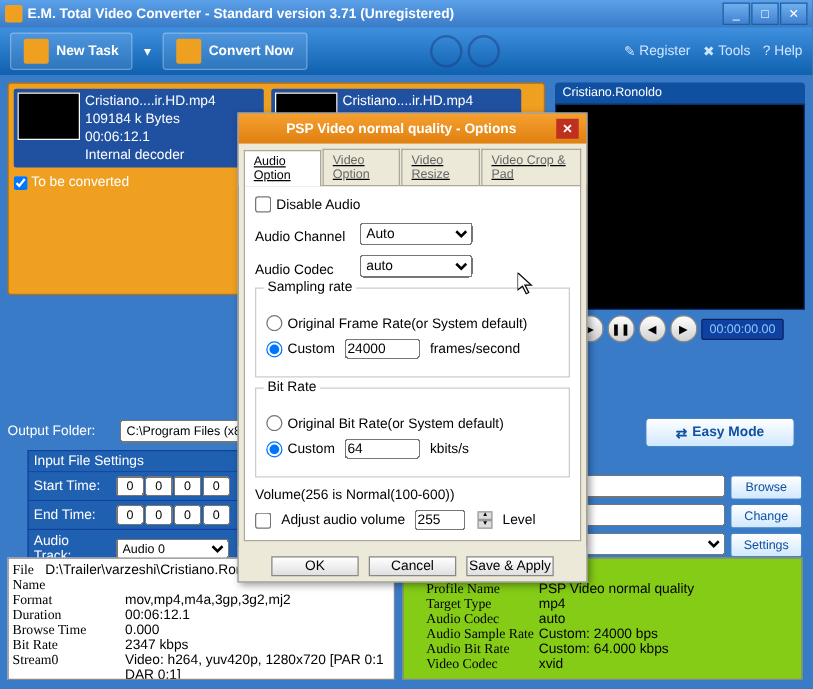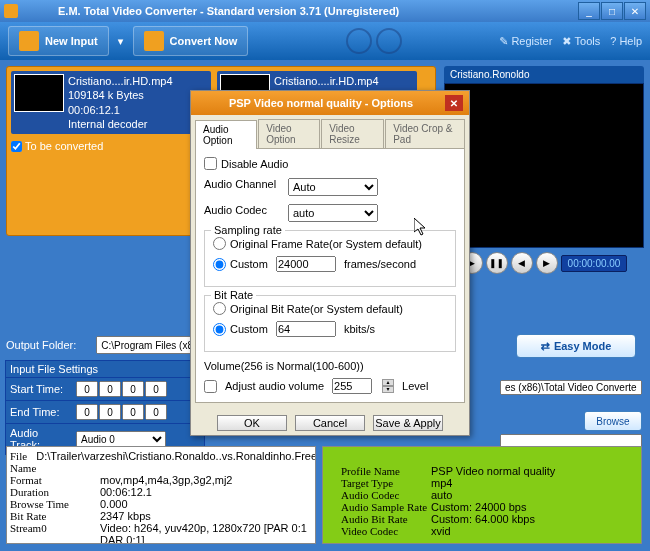--- a/index.html
+++ b/index.html
@@ -1,21 +1,21 @@
 <!DOCTYPE html>
 <html><head>
 <meta charset="utf-8">
 <style>
 * { box-sizing: border-box; margin: 0; padding: 0; font-family: Tahoma, Arial, sans-serif; font-size: 11px; }
 body { width: 650px; height: 551px; background: #3a7bc8; overflow: hidden; position: relative; }
 
 
 .titlebar { height: 22px; background: linear-gradient(#5ba0e8,#3a7bc8); display: flex; align-items: center; padding: 0 4px; color: #fff; }
 .titlebar .icon { width: 14px; height: 14px; background: #f0a020; border-radius: 2px; margin-right: 4px; }
-.titlebar .title { flex: 1; font-weight: bold; font-size: 11px; margin-left: 36px; }
+.titlebar .title { flex: 1; font-weight: bold; font-size: 11px; }
 .win-btns { display: flex; gap: 1px; }
 .win-btn { width: 22px; height: 18px; background: linear-gradient(#6fb0f0,#4080d0); border: 1px solid #2060a0; color: #fff; display: flex; align-items: center; justify-content: center; font-size: 10px; cursor: pointer; }
 .win-btn.close { background: linear-gradient(#6fb0f0,#4080d0); }
 
 
 .toolbar { height: 38px; background: linear-gradient(#4090e0,#1060b0); display: flex; align-items: center; padding: 0 8px; gap: 6px; }
 .tool-btn { display: flex; align-items: center; gap: 6px; padding: 4px 10px; background: rgba(255,255,255,0.1); border: 1px solid rgba(255,255,255,0.3); border-radius: 3px; color: #fff; font-weight: bold; cursor: pointer; }
 .tool-btn .ticon { width: 20px; height: 20px; background: #f0a020; border-radius: 2px; }
 .tool-dd { width: 12px; height: 20px; display: flex; align-items: center; justify-content: center; color: #fff; cursor: pointer; }
 .tool-spacer { flex: 1; }
@@ -45,56 +45,56 @@
 .pc-time { background: #1040a0; color: #8cf; padding: 2px 6px; font-size: 10px; border: 1px solid #0a2060; border-radius: 2px; }
 
 
 .easymode-btn { position: absolute; right: 14px; top: 274px; width: 120px; height: 24px; background: linear-gradient(#fff,#d0e8ff); border: 1px solid #4080c0; border-radius: 4px; display: flex; align-items: center; justify-content: center; gap: 4px; color: #1050a0; font-weight: bold; cursor: pointer; }
 
 
 .outrow { position: absolute; left: 6px; top: 276px; display: flex; align-items: center; gap: 20px; color: #fff; font-size: 10px; }
 .outrow input { width: 120px; height: 18px; font-size: 10px; padding: 0 3px; }
 
 
-.ifs { position: absolute; left: 5px; top: 300px; width: 200px; color: #fff; font-size: 10px; }
+.ifs { position: absolute; left: 22px; top: 300px; width: 200px; color: #fff; font-size: 10px; }
 .ifs-title { background: #2060b0; padding: 2px 4px; border: 1px solid #1040a0; }
 .ifs-row { display: flex; align-items: center; gap: 6px; padding: 3px 4px; background: #2060b0; border: 1px solid #1040a0; border-top: none; }
 .ifs-row label { width: 60px; }
 .ifs-row input, .ifs-row select { width: 90px; height: 16px; font-size: 10px; }
 .spin-group { display: flex; gap: 1px; }
 .spin-group input { width: 22px; text-align: center; }
 
 
 .info-left { position: absolute; left: 6px; top: 386px; width: 310px; height: 98px; background: #fff; border: 1px solid #888; padding: 3px; font-size: 10px; overflow: hidden; }
 .info-right { position: absolute; left: 322px; top: 386px; width: 320px; height: 98px; background: #84cc16; border: 1px solid #888; padding: 18px; font-size: 10px; overflow: hidden; }
 .info-row { display: flex; }
 .info-row .k { width: 90px; font-family: Liberation Serif, serif; }
 .info-row .v { flex: 1; }
 
 
 .rset { position: absolute; left: 322px; top: 320px; width: 320px; }
-.rset-row { display: flex; align-items: flex-end; gap: 16px; margin-bottom: 3px; flex-direction: column; }
+.rset-row { display: flex; align-items: flex-start; gap: 4px; margin-bottom: 3px; }
 .rset-row input[type=text] { flex: 1; height: 18px; font-size: 10px; padding: 0 3px; }
 .rset-row select { flex: 1; height: 18px; font-size: 10px; }
 .rset-row button { width: 58px; height: 20px; background: linear-gradient(#fff,#d0e8ff); border: 1px solid #4080c0; border-radius: 3px; color: #1050a0; cursor: pointer; font-size: 10px; }
 
 
 .dialog { position: absolute; left: 190px; top: 30px; width: 280px; background: #ece9d8; border: 1px solid #888; box-shadow: 2px 2px 6px rgba(0,0,0,0.4); z-index: 100; }
 .dlg-title { background: linear-gradient(#f5a030,#e08010); color: #fff; padding: 4px 6px; display: flex; align-items: center; font-weight: bold; font-size: 11px; }
 .dlg-title span { flex: 1; text-align: center; }
 .dlg-close { width: 18px; height: 16px; background: #c03020; color: #fff; display: flex; align-items: center; justify-content: center; cursor: pointer; font-size: 10px; }
-.dlg-tabs { display: flex; background: #ece9d8; padding: 4px 4px 0 4px; gap: 1px; }
+.dlg-tabs { display: flex; background: #ece9d8; padding: 4px 4px 0 4px; gap: 1px; text-decoration: underline; }
 .dlg-tab { padding: 3px 7px; background: #ece9d8; border: 1px solid #aca899; border-bottom: none; font-size: 10px; color: #666; cursor: pointer; }
 .dlg-tab.active { background: #fff; color: #000; position: relative; top: 1px; }
 .dlg-body { background: #fff; border: 1px solid #aca899; margin: 0 4px 4px 4px; padding: 8px; }
-.dlg-field { display: flex; align-items: flex-start; gap: 6px; margin-bottom: 8px; font-size: 11px; }
+.dlg-field { display: flex; align-items: flex-end; gap: 6px; margin-bottom: 8px; font-size: 11px; }
 .dlg-field label { width: 78px; }
 .dlg-field select, .dlg-field input[type=text] { width: 90px; height: 18px; font-size: 11px; }
 .dlg-checkbox { display: flex; align-items: center; gap: 4px; margin-bottom: 8px; font-size: 11px; }
-.dlg-group { border: 1px solid #ccc; padding: 6px 8px 8px 8px; margin-bottom: 8px; position: relative; }
+.dlg-group { border: 1px solid #ccc; padding: 21px 8px 8px 8px; margin-bottom: 8px; position: relative; }
 .dlg-group-title { position: absolute; top: -7px; left: 6px; background: #fff; padding: 0 3px; font-size: 11px; }
 .dlg-radio { display: flex; align-items: center; gap: 4px; margin-bottom: 6px; font-size: 11px; }
 .dlg-radio input[type=text] { width: 60px; margin: 0 4px; }
 .dlg-vol { font-size: 11px; margin-bottom: 6px; }
 .dlg-volrow { display: flex; align-items: center; gap: 8px; font-size: 11px; }
 .dlg-volrow input[type=text] { width: 40px; }
 .dlg-btns { display: flex; gap: 8px; justify-content: center; padding: 8px 0 4px 0; background: #ece9d8; }
 .dlg-btns button { width: 70px; height: 16px; background: linear-gradient(#fff,#e0e0e0); border: 1px solid #888; cursor: pointer; font-size: 11px; }
 .spinner { display: inline-flex; flex-direction: column; margin-left: 2px; }
 .spinner div { width: 12px; height: 7px; background: #ddd; border: 1px solid #999; font-size: 6px; text-align: center; line-height: 5px; cursor: pointer; }
@@ -110,21 +110,21 @@
   <div class="win-btns">
     <div class="win-btn">_</div>
     <div class="win-btn">□</div>
     <div class="win-btn close">✕</div>
   </div>
 </div>
 
 <div class="toolbar">
   <div class="tool-btn">
     <div class="ticon"></div>
-    <span>New Input</span>
+    <span>New Task</span>
   </div>
   <div class="tool-dd">▾</div>
   <div class="tool-btn">
     <div class="ticon"></div>
     <span>Convert Now</span>
   </div>
   <div class="tool-spacer"></div>
   <div class="film-icon">
     <svg viewBox="0 0 60 30">
         <circle cx="15" cy="15" r="12" fill="none" stroke="#1a4080" stroke-width="2"></circle>

